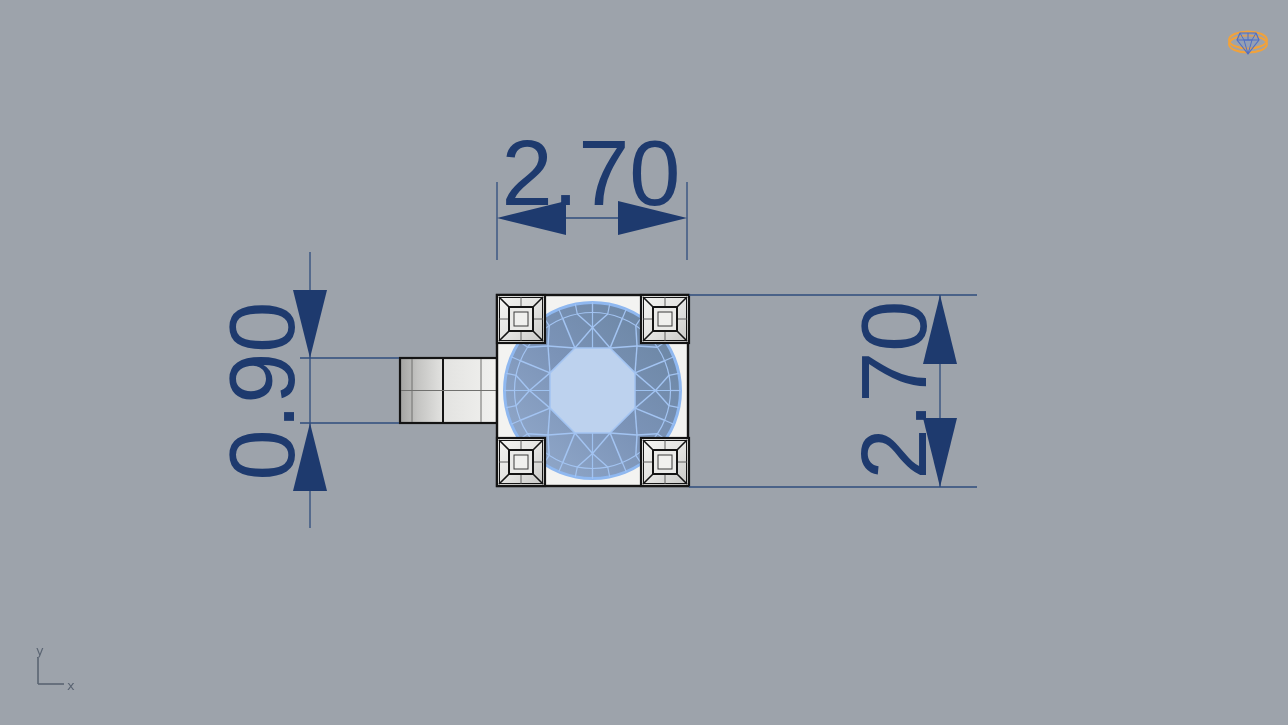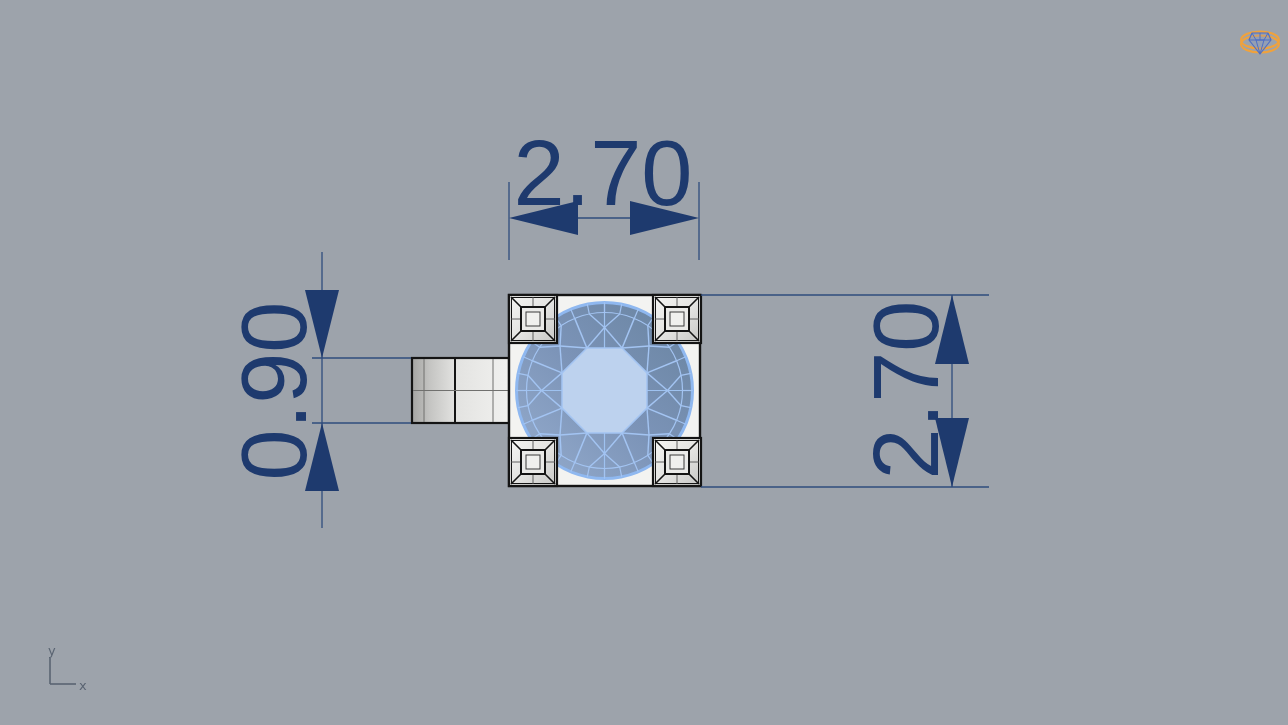--- a/index.html
+++ b/index.html
@@ -1,17 +1,17 @@
 <!DOCTYPE html>
 <html><head>
 <meta charset="utf-8">
 <style>
   html,body{margin:0;padding:0;width:1288px;height:725px;overflow:hidden;
     background:#9da3ab;font-family:"Liberation Sans",sans-serif;}
-  #viewport{position:absolute;inset:0;padding-left:12px;}
+  #viewport{position:absolute;inset:0;}
   svg{display:block;}
   .dimtxt{fill:#1e3a6e;font-family:"Liberation Sans",sans-serif;font-size:92px;}
   .axlbl{fill:#5a6472;font-family:"DejaVu Sans",sans-serif;font-size:13px;}
 </style>
 </head>
 <body>
 
 <div id="viewport">
 <svg width="1288" height="725" viewBox="0 0 1288 725" xmlns="http://www.w3.org/2000/svg">
   <defs>

